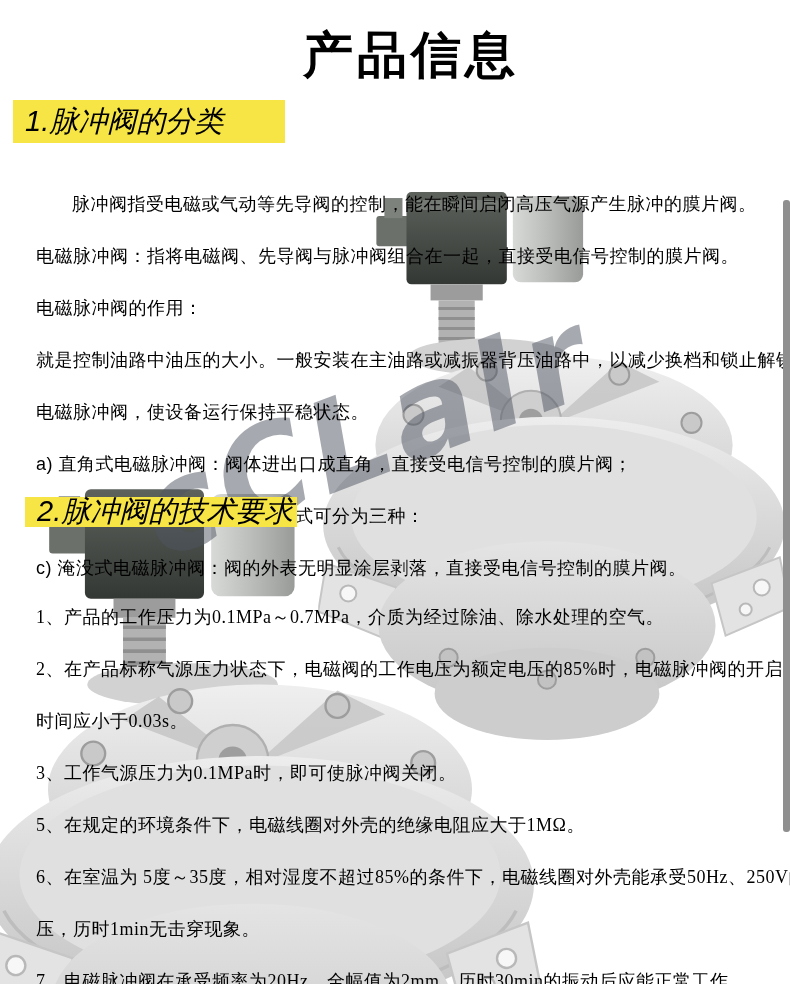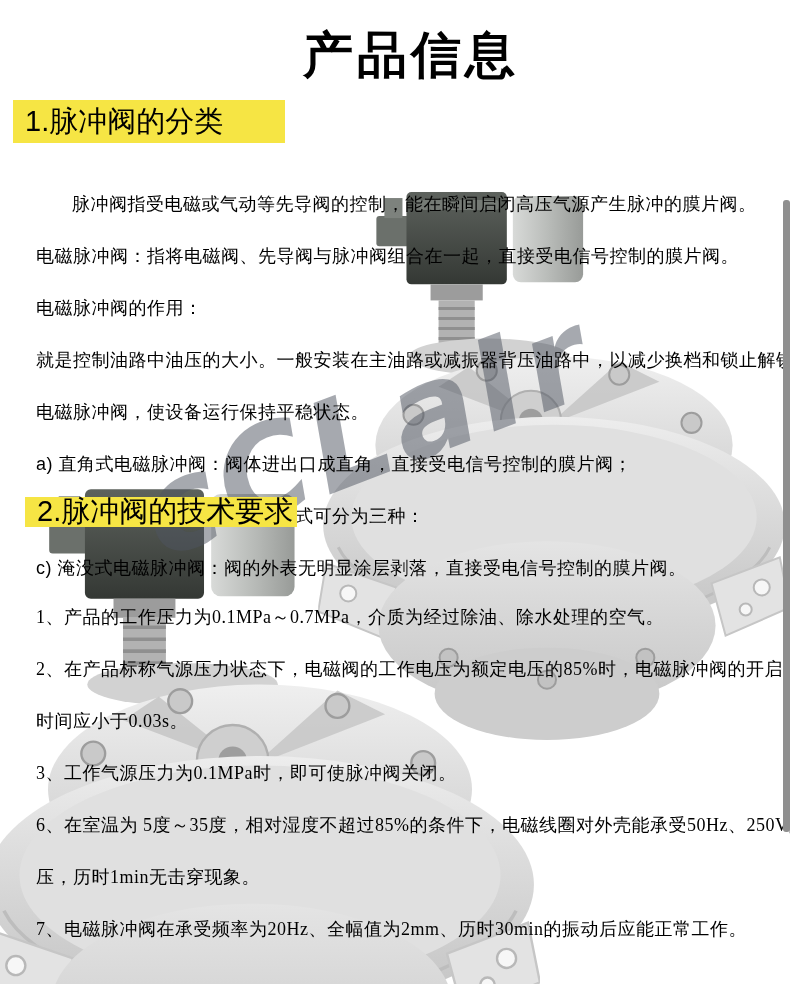--- a/index.html
+++ b/index.html
@@ -29,20 +29,21 @@
     position:absolute;top:22px;left:16px;width:100%;
     text-align:center;font-size:50px;font-weight:900;
     letter-spacing:4px;color:#000;
   }
   .highlight{
     position:absolute;left:13px;width:272px;box-sizing:border-box;
     background:#F6E544;color:#000;
     font-size:29px;font-weight:400;
     display:flex;align-items:center;padding-left:12px;
     white-space:nowrap;
+    font-style:italic;
   }
   .h1-box{top:100px;height:43px;}
   .h2-box{top:497px;height:30px;margin-left:12px;}
   .body-block{position:absolute;left:20px;width:752px;font-size:18px;letter-spacing:0.5px;}
   .body-block p{margin:16px;line-height:36px;white-space:nowrap;}
   .block-1{top:170px;}
   .block-2{top:583px;font-family:Liberation Serif, serif;}
   .indent{text-indent:36px;}
   
   .scroll-thumb{
@@ -158,19 +159,20 @@
     <p>c) 淹没式电磁脉冲阀：阀的外表无明显涂层剥落，直接受电信号控制的膜片阀。</p>
   </div>
 
   <div class="highlight h2-box">2.脉冲阀的技术要求</div>
 
   <div class="body-block block-2">
     <p>1、产品的工作压力为0.1MPa～0.7MPa，介质为经过除油、除水处理的空气。</p>
     <p>2、在产品标称气源压力状态下，电磁阀的工作电压为额定电压的85%时，电磁脉冲阀的开启响应</p>
     <p>时间应小于0.03s。</p>
     <p>3、工作气源压力为0.1MPa时，即可使脉冲阀关闭。</p>
+    <p>5、在规定的环境条件下，电磁线圈对外壳的绝缘电阻应大于1MΩ。</p>
     <p>6、在室温为 5度～35度，相对湿度不超过85%的条件下，电磁线圈对外壳能承受50Hz、250V的电</p>
     <p>压，历时1min无击穿现象。</p>
     <p>7、电磁脉冲阀在承受频率为20Hz、全幅值为2mm、历时30min的振动后应能正常工作。</p>
   </div>
 </div>
 
 <div class="scroll-thumb"></div>
 
 </body></html>

